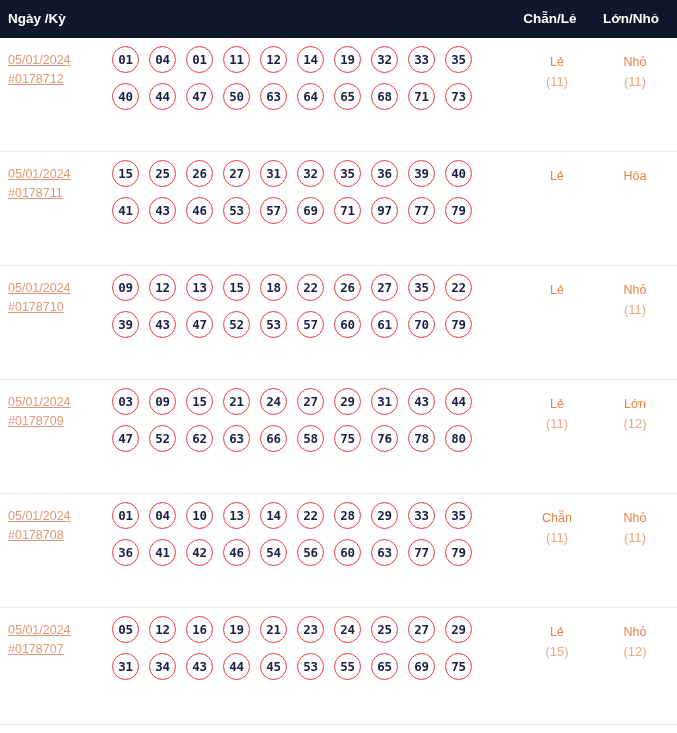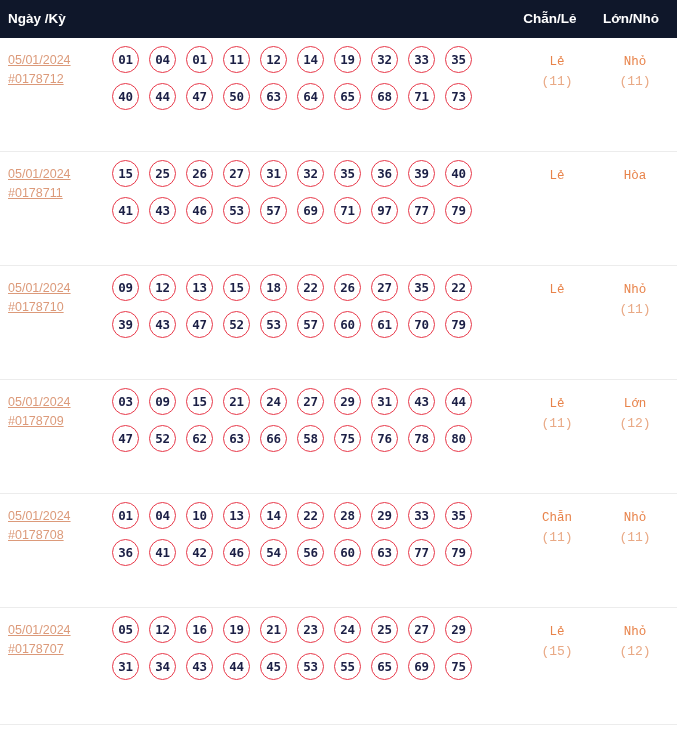--- a/index.html
+++ b/index.html
@@ -94,21 +94,20 @@
   }
 
   .verdict {
     position: absolute;
     top: 14px;
     text-align: center;
     font-size: 12.5px;
     line-height: 20px;
     color: #e8834a;
     white-space: nowrap;
-    font-family: Liberation Mono, monospace;
   }
   .verdict-oddeven { left: 507px; width: 100px; }
   .verdict-bigsml  { left: 590px; width: 90px; }
   .verdict .count {
     display: block;
     color: #e9a985;
     font-size: 13px;
   }
   .verdict .count:empty { display: none; }
 </style>

